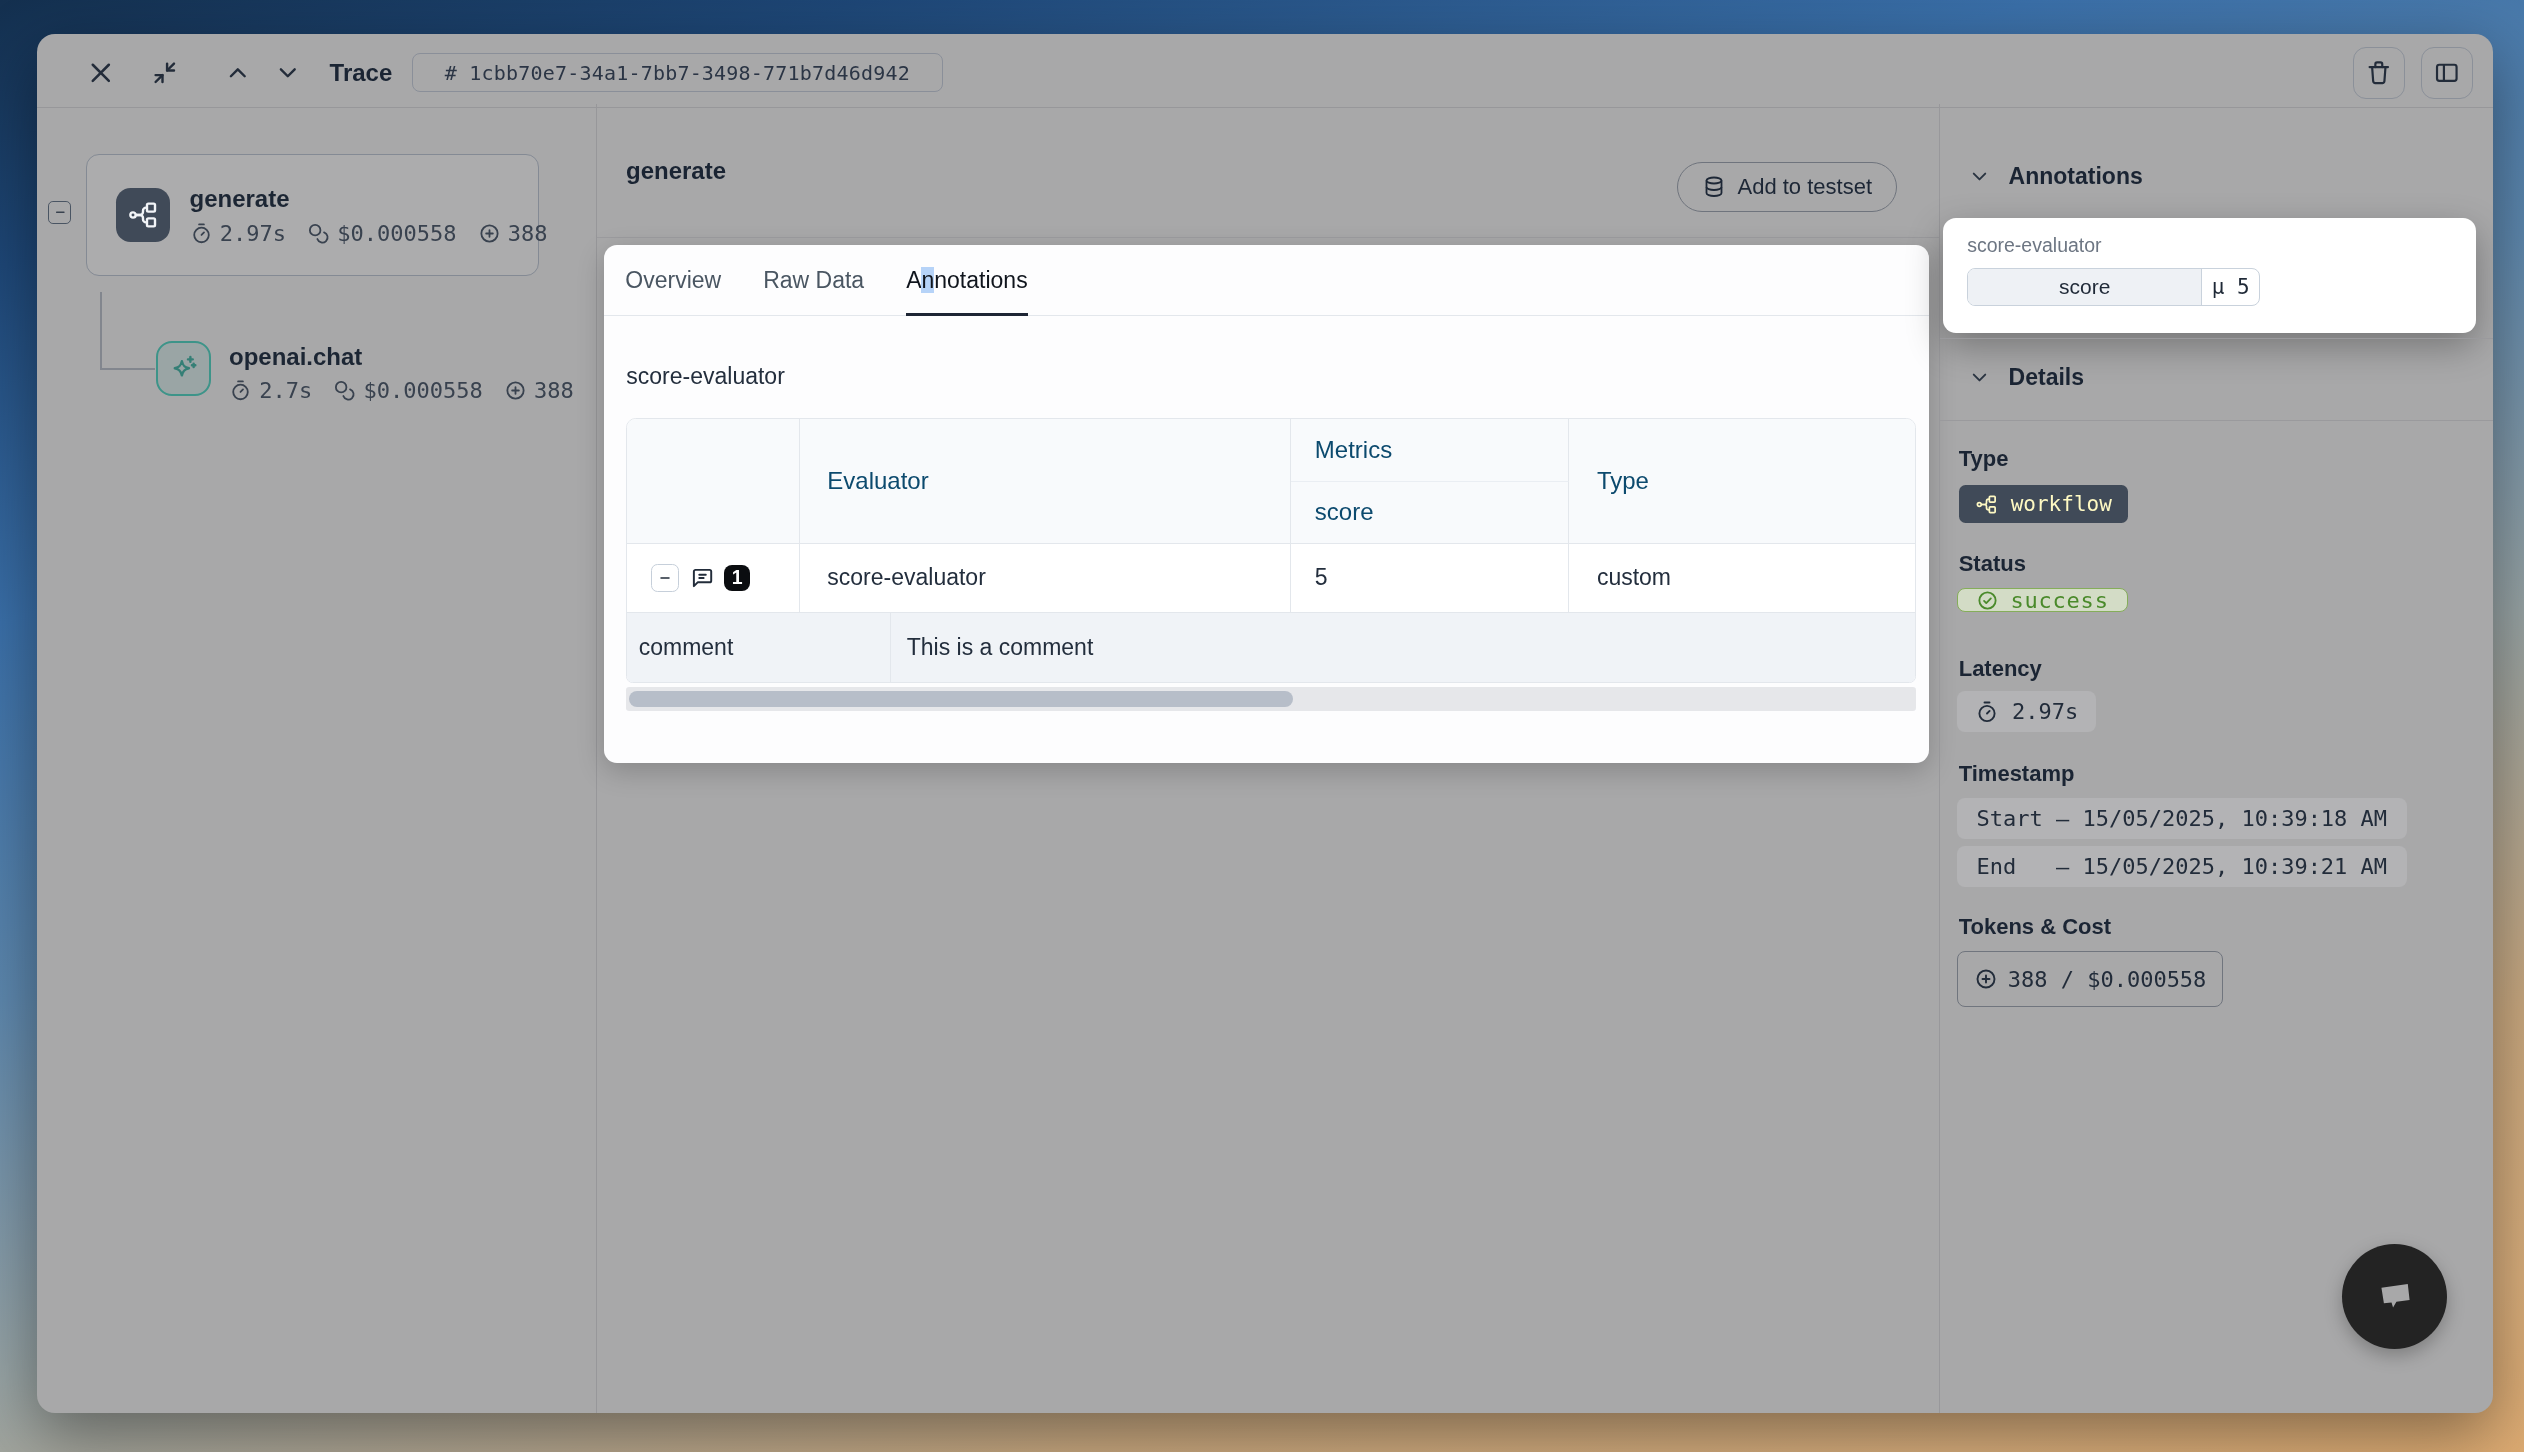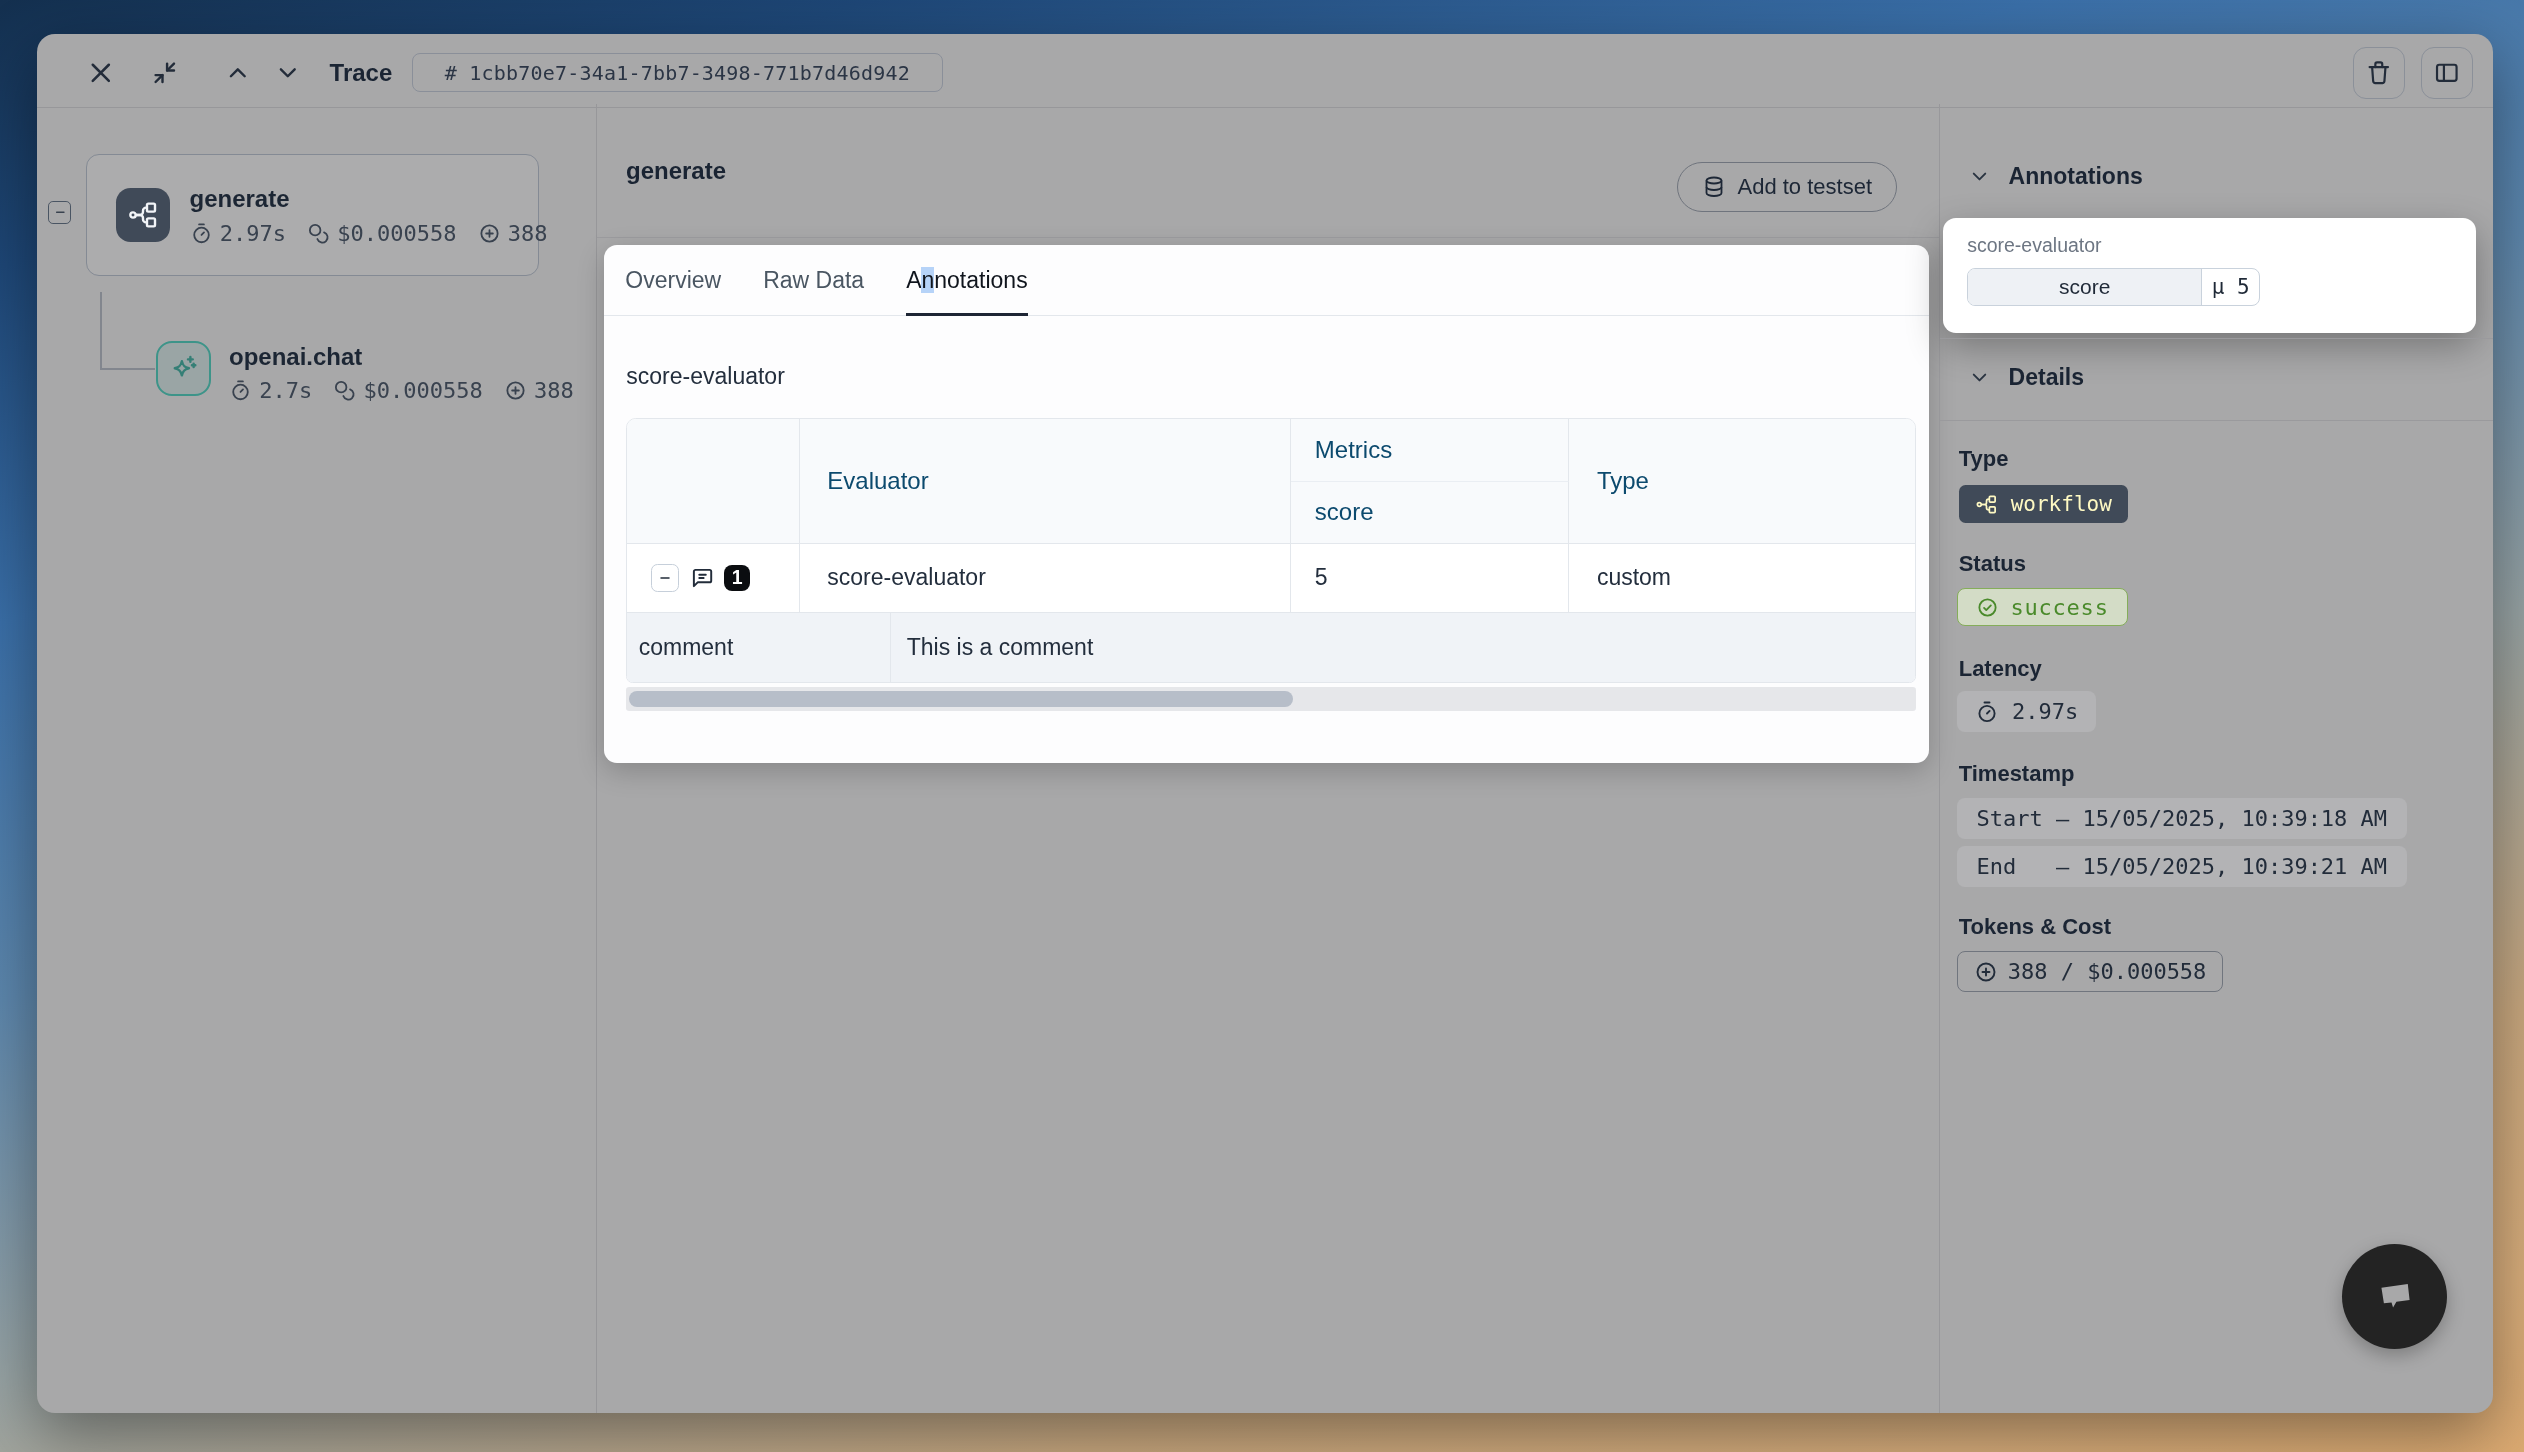--- a/index.html
+++ b/index.html
@@ -115,22 +115,22 @@
   
   .sidebar{position:absolute;left:1902px;top:70px;bottom:0;right:0;border-left:0.8px solid #98989b;}
   .sb-header{position:absolute;left:27.6px;display:flex;align-items:center;gap:18px;color:#1a2433;font-size:23px;font-weight:700;cursor:pointer;}
   .sb-header .chev{color:#2a3441;display:flex;}
   .sb-divider{position:absolute;left:0;right:0;height:0.8px;background:#9a9a9d;}
   .sb-label{position:absolute;left:18.7px;font-size:22px;font-weight:700;color:#1b2534;}
   .pill{position:absolute;display:inline-flex;align-items:center;border-radius:8px;font-size:22px;color:#222c3a;}
   .pill-plain{background:#b3b3b5;padding:0 18px;gap:13px;height:41px;}
   .pill-ts{background:#b3b3b5;padding:0 19.5px;height:41px;white-space:pre;}
   .badge-workflow{position:absolute;left:18.7px;display:inline-flex;align-items:center;gap:13px;height:38px;padding:0 16px;border-radius:6.5px;background:var(--workflow-badge-bg);color:#fef9c3;font-size:21px;}
-  .badge-success{position:absolute;left:17px;display:inline-flex;align-items:center;gap:11.4px;height:38px;padding:0 18px;border-radius:8px;background:var(--success-bg);border:1.2px solid var(--success-border);color:var(--success-text);font-size:22px;letter-spacing:0.8px;}
-  .pill-tokens{border:1.2px solid #70757e;padding:0 16px;gap:9.7px;height:41px;background:transparent;}
+  .badge-success{position:absolute;left:17px;display:inline-flex;align-items:center;gap:11.4px;height:24px;padding:0 18px;border-radius:8px;background:var(--success-bg);border:1.2px solid var(--success-border);color:var(--success-text);font-size:22px;letter-spacing:0.8px;}
+  .pill-tokens{border:1.2px solid #70757e;padding:0 16px;gap:9.7px;height:56px;background:transparent;}
 
   .popover{
     position:absolute;left:3.2px;top:114px;width:533px;height:115px;background:#fff;border-radius:13px;
     box-shadow:0 13px 36px rgba(0,0,0,.30);padding:16px 24px;
   }
   .pop-label{font-size:19.5px;color:#6d7683;}
   .pop-control{margin-top:11.4px;display:flex;width:293px;height:38px;border:1.2px solid #c9d2dc;border-radius:8px;overflow:hidden;background:#fff;}
   .pop-metric{flex:0 0 234px;background:#eef1f5;border-right:1.2px solid #c9d2dc;display:flex;align-items:center;justify-content:center;font-size:21px;color:#1f2937;}
   .pop-mean{flex:1;display:flex;align-items:center;justify-content:center;font-size:21px;color:#1f2937;}
 

